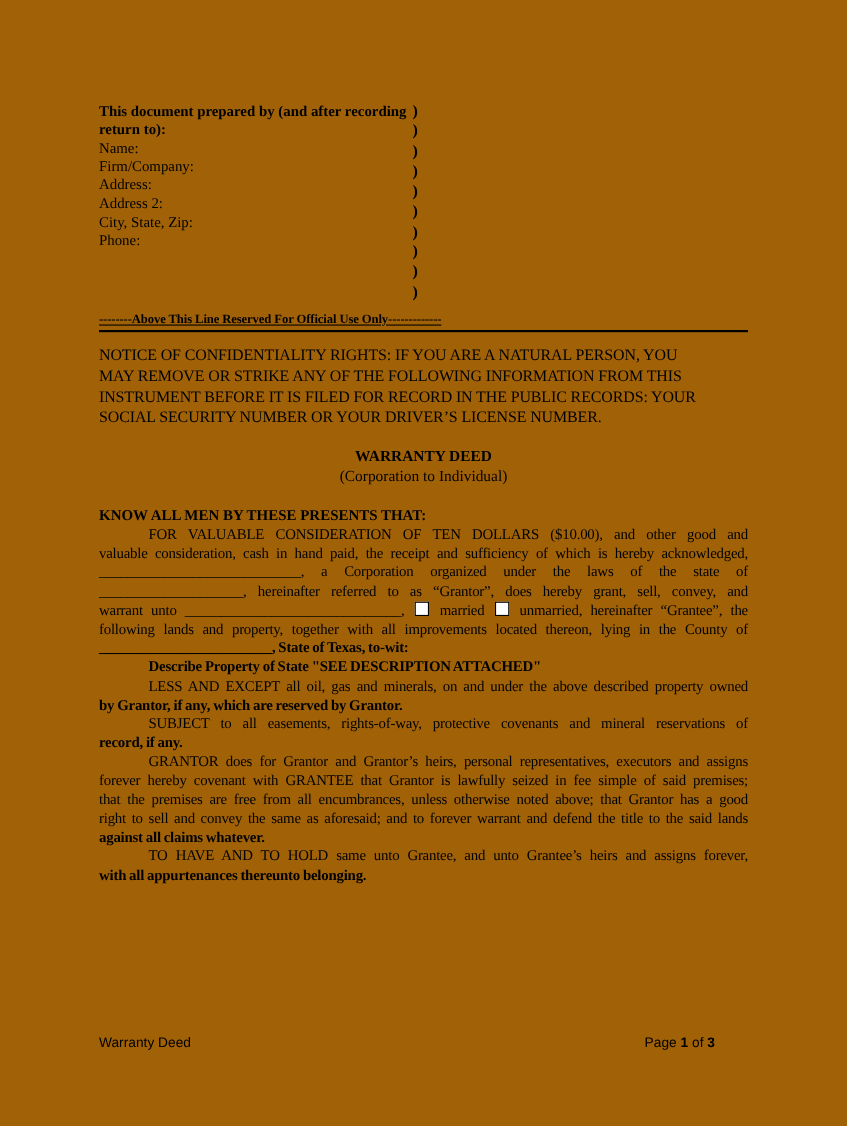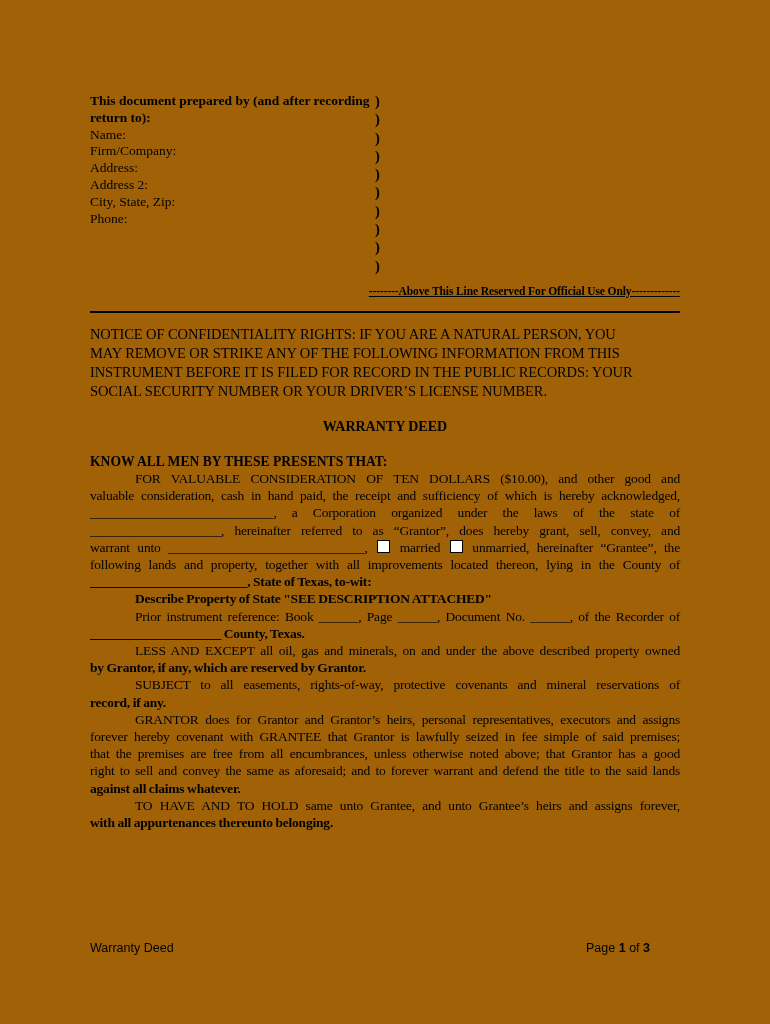--- a/index.html
+++ b/index.html
@@ -21,22 +21,22 @@
   .prepared .parens {
     position: absolute; left: 285px; top: -1px;
     font-weight: bold; font-size: 14.5px; line-height: 18.3px;
     white-space: pre-line;
   }
 
   
   .official-row {
     margin-top: 4px;
     border-bottom: 2.5px solid #000;
-    text-align: right;
-    padding-bottom: 12px;
+    text-align: left;
+    padding-bottom: 1px;
   }
   .official-row .official-label {
     font-weight: bold;
     font-size: 11.5px;
     text-decoration: underline;
     letter-spacing: -0.1px;
   }
 
   
   .notice { margin-top: 12px; font-size: 14.5px; line-height: 19px; letter-spacing: -0.1px; }
@@ -109,20 +109,21 @@
 
     <div class="notice">
       <div>NOTICE OF CONFIDENTIALITY RIGHTS: IF YOU ARE A NATURAL PERSON, YOU</div>
       <div>MAY REMOVE OR STRIKE ANY OF THE FOLLOWING INFORMATION FROM THIS</div>
       <div>INSTRUMENT BEFORE IT IS FILED FOR RECORD IN THE PUBLIC RECORDS: YOUR</div>
       <div>SOCIAL SECURITY NUMBER OR YOUR DRIVER’S LICENSE NUMBER.</div>
     </div>
 
     <div class="title-block">
       <div class="main">WARRANTY DEED</div>
+      <div>(Corporation to Individual)</div>
     </div>
 
     <div class="presents">KNOW ALL MEN BY THESE PRESENTS THAT:</div>
 
     <div class="para">
       <div class="jline ind">FOR VALUABLE CONSIDERATION OF TEN DOLLARS ($10.00), and other good and</div>
       <div class="jline">valuable consideration, cash in hand paid, the receipt and sufficiency of which is hereby acknowledged,</div>
       <div class="jline">____________________________, a Corporation organized under the laws of the state of</div>
       <div class="jline">____________________, hereinafter referred to as “Grantor”, does hereby grant, sell, convey, and</div>
       <div class="jline">
@@ -133,24 +134,20 @@
         <span>unmarried, hereinafter “Grantee”, the</span>
       </div>
       <div class="jline">following lands and property, together with all improvements located thereon, lying in the County of</div>
       <div class="lline">________________________, State of Texas, to-wit:</div>
     </div>
 
     <div class="para">
       <div class="lline ind">Describe Property of State "SEE DESCRIPTION ATTACHED"</div>
     </div>
 
-    <div class="para">
-      <div class="jline ind">Prior instrument reference: Book ______, Page ______, Document No. ______, of the Recorder of</div>
-      <div class="lline">____________________ County, Texas.</div>
-    </div>
 
     <div class="para">
       <div class="jline ind">LESS AND EXCEPT all oil, gas and minerals, on and under the above described property owned</div>
       <div class="lline">by Grantor, if any, which are reserved by Grantor.</div>
     </div>
 
     <div class="para">
       <div class="jline ind">SUBJECT to all easements, rights-of-way, protective covenants and mineral reservations of</div>
       <div class="lline">record, if any.</div>
     </div>

